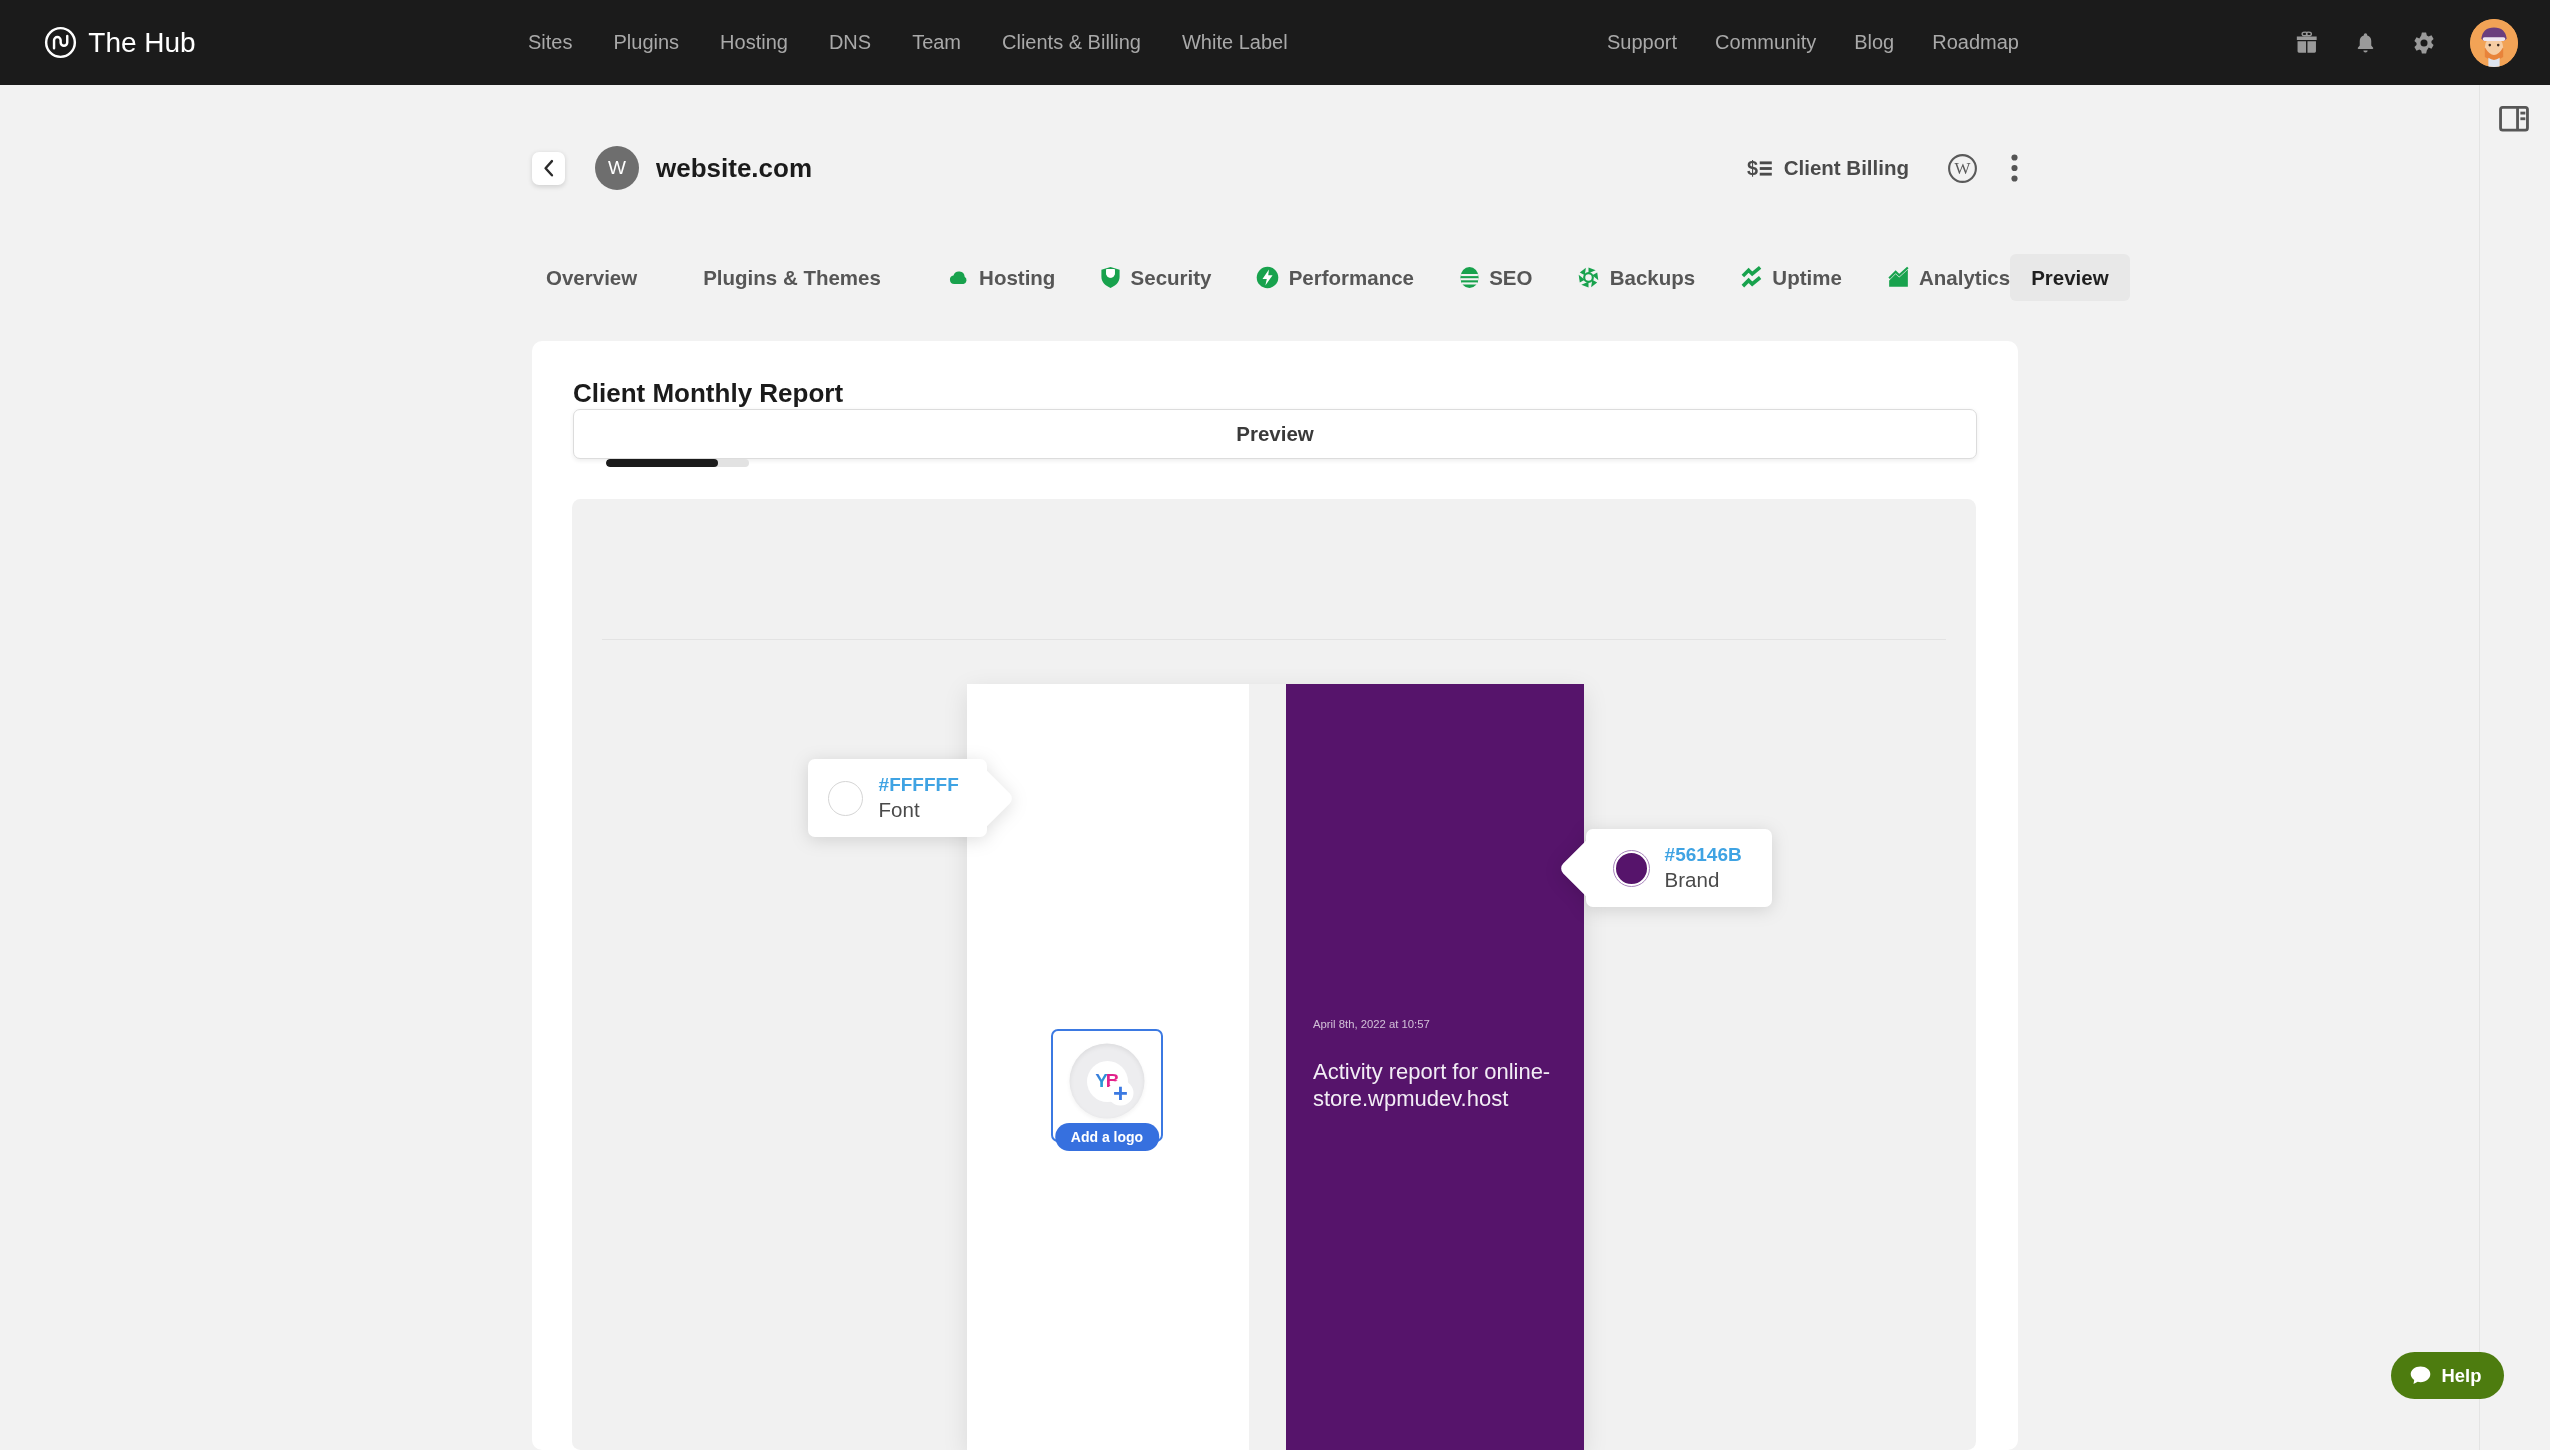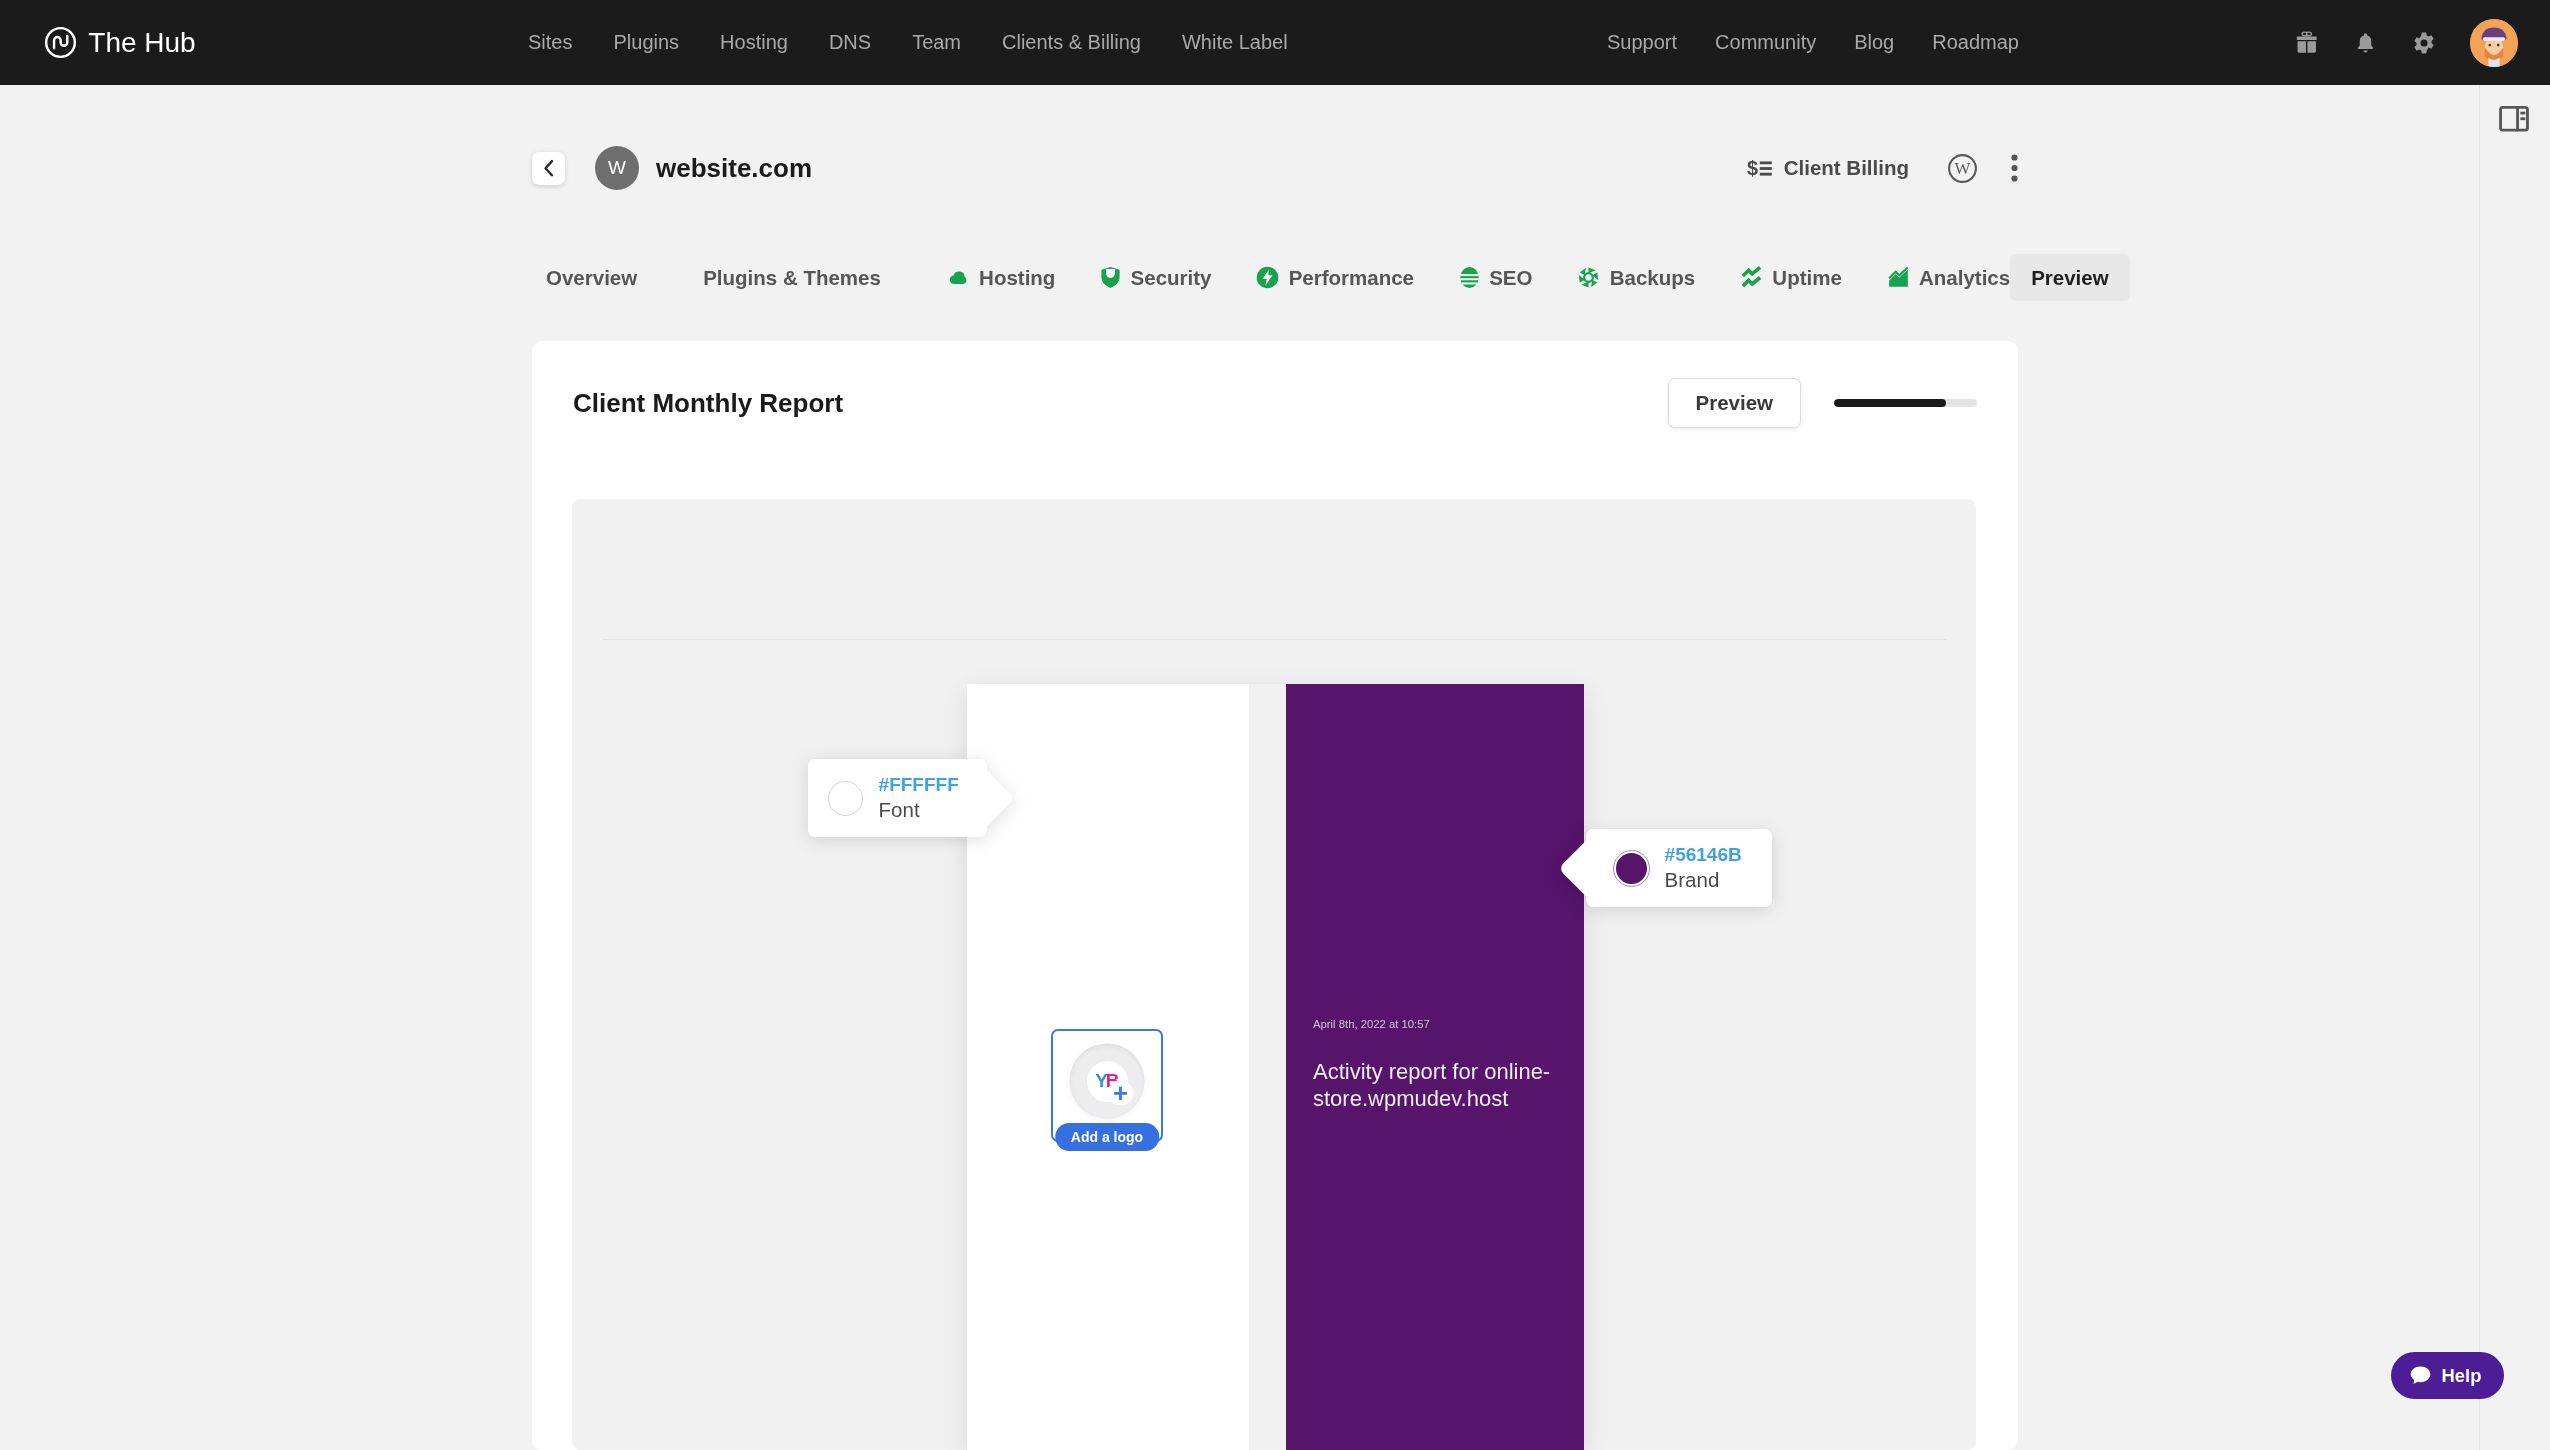--- a/index.html
+++ b/index.html
@@ -33,21 +33,21 @@
   
   .tabs { position:absolute; left:532px; top:249px; width:1486px; height:57px; display:flex; align-items:center; }
   .tab { display:flex; align-items:center; gap:9.2px; font-size:20.5px; font-weight:600; color:#565656; cursor:pointer; white-space:nowrap; }
   .tab + .tab { margin-left:45px; }
   .tab-sep { width:0.7px; height:37px; background:#D9D9D9; margin:0 33px; }
   .tab.first { margin-left:14px; }
   .tab-active { margin-left:auto !important; background:#E8E8E8; border-radius:5.7px; padding:11.3px 21px; color:#1F1F1F; font-weight:700; }
 
   
   .card { position:absolute; left:532px; top:341px; width:1486px; height:1109px; background:#FFFFFF; border-radius:10px; }
-  .card-head { display:flex; align-items:center; padding:37px 41px 0 41px; }
+  .card-head { display:flex; padding:37px 41px 0 41px;flex-direction:column; }
   .card-title { font-size:26px; font-weight:700; color:#1B1B1B; }
   .preview-btn { padding:12px 27px; font-size:20.5px; font-weight:700; color:#3A3A3A; background:#FFF; border:0.7px solid #DCDCDC; border-radius:7px; box-shadow:0 1.4px 4.3px rgba(0,0,0,.07); cursor:pointer; }
   .progress { width:143px; height:7.8px; border-radius:4.3px; background:#E2E2E2; margin-left:33px; overflow:hidden; }
   .progress-fill { height:100%; background:#1B1B1B; border-radius:4.3px; }
 
   
   .panel { position:absolute; left:40px; top:158px; width:1404px; height:951px; background:#F1F1F1; border-radius:8.5px; }
   .panel-title { position:absolute; left:0; top:79px; width:100%; text-align:center; font-size:24px; font-weight:700; color:#2B2B2B; }
   .panel-divider { position:absolute; left:30px; right:30px; top:140px; height:0.7px; background:#E3E3E3; }
 
@@ -78,21 +78,21 @@
   .tag-brand .tag-rect { width:186px; padding-left:28px; gap:15.6px; }
   .tag-brand .tag-tip { left:-18.4px; }
   .swatch { width:35px; height:35px; border-radius:50%; flex:none; position:relative; z-index:2; }
   .swatch-font { background:#FFFFFF; border:1.4px solid #D5D5D5; }
   .swatch-brand { background:#56146B; border:2.1px solid #FFF; outline:1.4px solid #A884BC; outline-offset:-0.7px; }
   .tag-text { position:relative; z-index:2; }
   .tag-hex { font-size:19px; font-weight:700; color:#3FA3E3; }
   .tag-label { font-size:20.5px; color:#4A4A4A; margin-top:2.8px; }
 
   
-  .help { position:absolute; left:2391px; top:1352px; height:47px; padding:0 23px 0 18.4px; border-radius:24px; background:#4c1d95; color:#FFF; display:flex; align-items:center; gap:9.2px; font-size:18.4px; font-weight:700; cursor:pointer; z-index:40; }
+  .help { position:absolute; left:2391px; top:1352px; height:47px; padding:0 23px 0 18.4px; border-radius:24px; background:#4d7c0f; color:#FFF; display:flex; align-items:center; gap:9.2px; font-size:18.4px; font-weight:700; cursor:pointer; z-index:40; }
 </style>
 </head>
 <body>
 
 <header class="navbar">
   <div class="brand">
     <span style="display:flex;">
       <svg width="33" height="33" viewBox="0 0 46 46">
           <circle cx="23" cy="23" r="20" fill="none" stroke="#FFF" stroke-width="3.4"></circle>
           <path d="M14 31 V20 a4.6 4.6 0 0 1 9.2 0 v3 a4.6 4.6 0 0 0 9.2 0 V14" fill="none" stroke="#FFF" stroke-width="3.4" stroke-linecap="round"></path>

